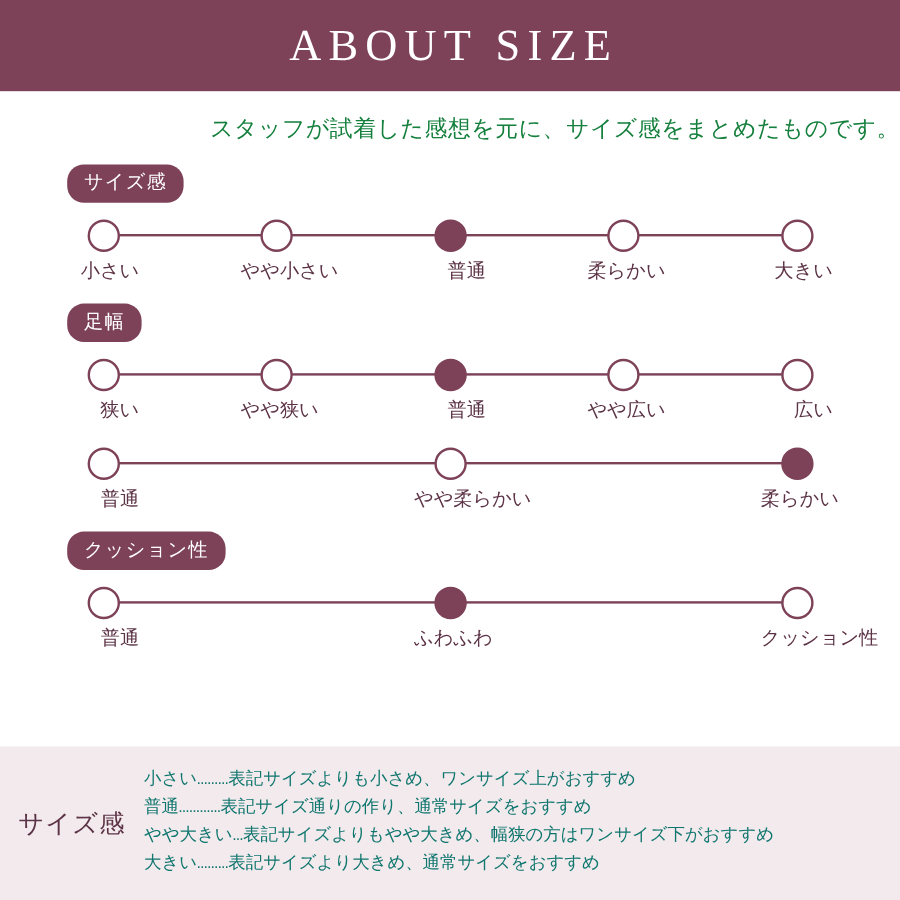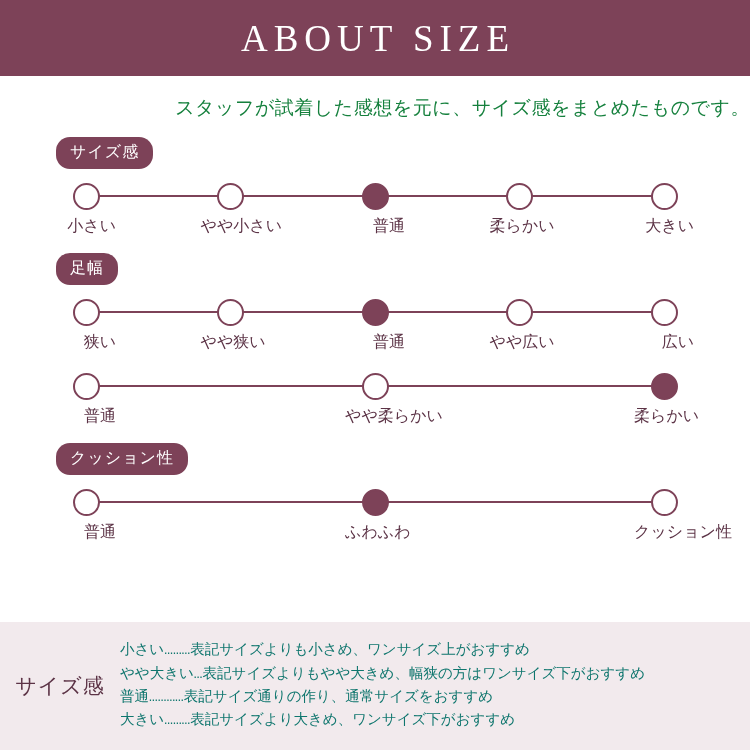--- a/index.html
+++ b/index.html
@@ -252,19 +252,19 @@
           <div class="lab">普通</div>
           <div class="lab">ふわふわ</div>
           <div class="lab">クッション性</div>
         </div></div>
     </div>
 
   <div class="footer">
     <div class="footer-badge">サイズ感</div>
     <div class="footer-list" id="footer-list">
         <div>小さい………表記サイズよりも小さめ、ワンサイズ上がおすすめ</div>
+        <div>普通…………表記サイズ通りの作り、通常サイズをおすすめ</div>
         <div>やや大きい…表記サイズよりもやや大きめ、幅狭の方はワンサイズ下がおすすめ</div>
-        <div>普通…………表記サイズ通りの作り、通常サイズをおすすめ</div>
-        <div>大きい………表記サイズより大きめ、ワンサイズ下がおすすめ</div>
+        <div>大きい………表記サイズより大きめ、通常サイズをおすすめ</div>
       </div>
   </div>
 
 </div>
 
 </body></html>

